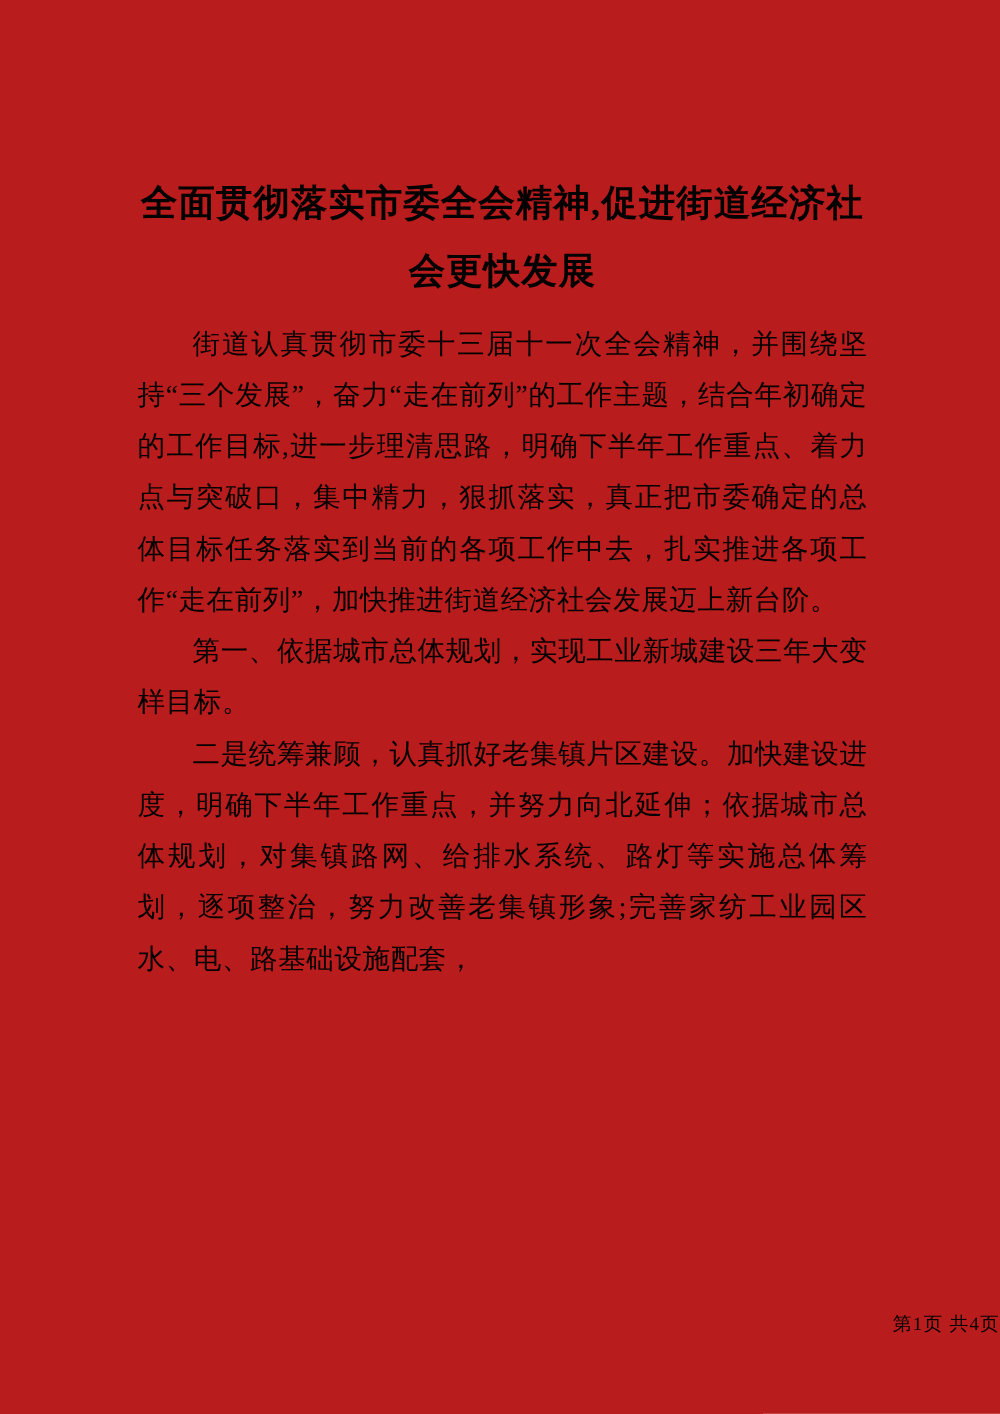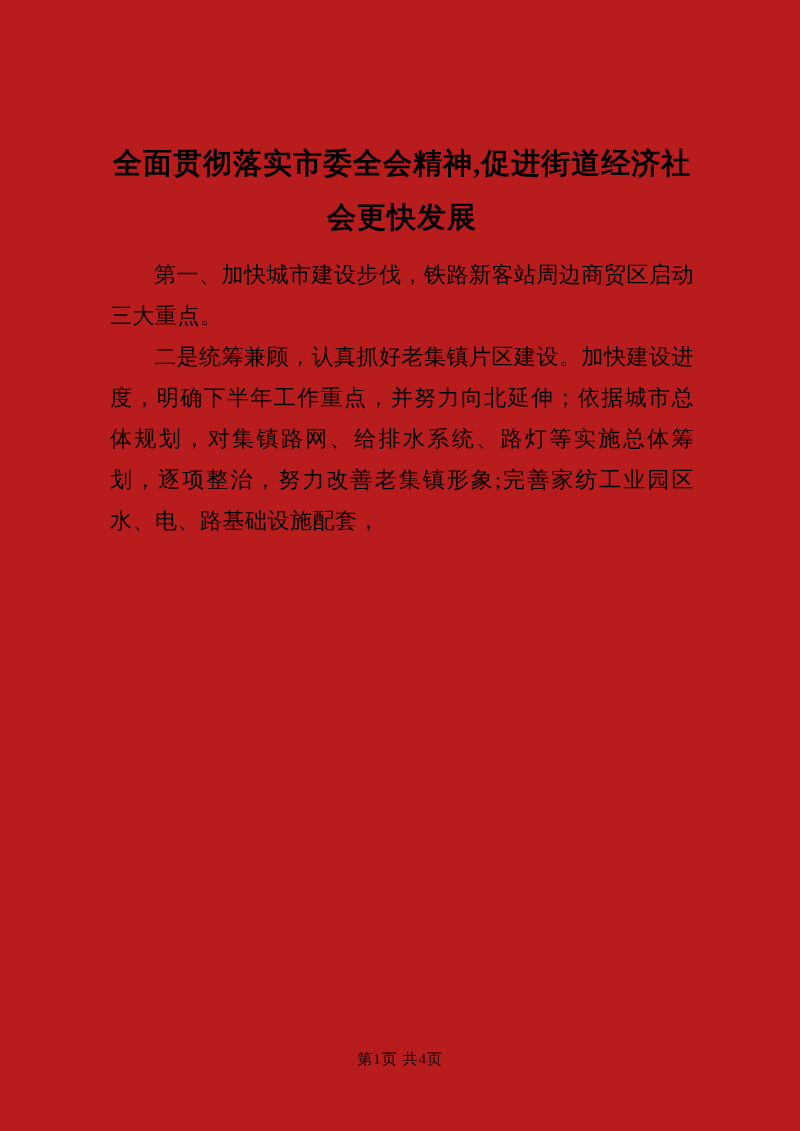--- a/index.html
+++ b/index.html
@@ -37,31 +37,32 @@
     text-align: justify;
     text-indent: 2em;
     letter-spacing: 0.5px;
     word-break: break-all;
   }
   .footer {
     position: absolute;
     left: 0;
     bottom: 62px;
     width: 100%;
-    text-align: center;
+    text-align: right;
     font-size: 15px;
     letter-spacing: 1px;
     color: #000000;
   }
 </style>
 </head>
 <body>
 
 <div class="page">
   <div class="content">
     <h1 class="doc-title">全面贯彻落实市委全会精神,促进街道经济社会更快发展</h1>
-    <p class="para">第一、加快城市建设步伐，铁路新客站周边商贸区启动三大重点。</p>
+    <p class="para">街道认真贯彻市委十三届十一次全会精神，并围绕坚持“三个发展”，奋力“走在前列”的工作主题，结合年初确定的工作目标,进一步理清思路，明确下半年工作重点、着力点与突破口，集中精力，狠抓落实，真正把市委确定的总体目标任务落实到当前的各项工作中去，扎实推进各项工作“走在前列”，加快推进街道经济社会发展迈上新台阶。</p>
+    <p class="para">第一、依据城市总体规划，实现工业新城建设三年大变样目标。</p>
     <p class="para">二是统筹兼顾，认真抓好老集镇片区建设。加快建设进度，明确下半年工作重点，并努力向北延伸；依据城市总体规划，对集镇路网、给排水系统、路灯等实施总体筹划，逐项整治，努力改善老集镇形象;完善家纺工业园区水、电、路基础设施配套，</p>
   </div>
   <div class="footer">
     <span>第1页 共4页</span>
   </div>
 </div>
 
 </body></html>

